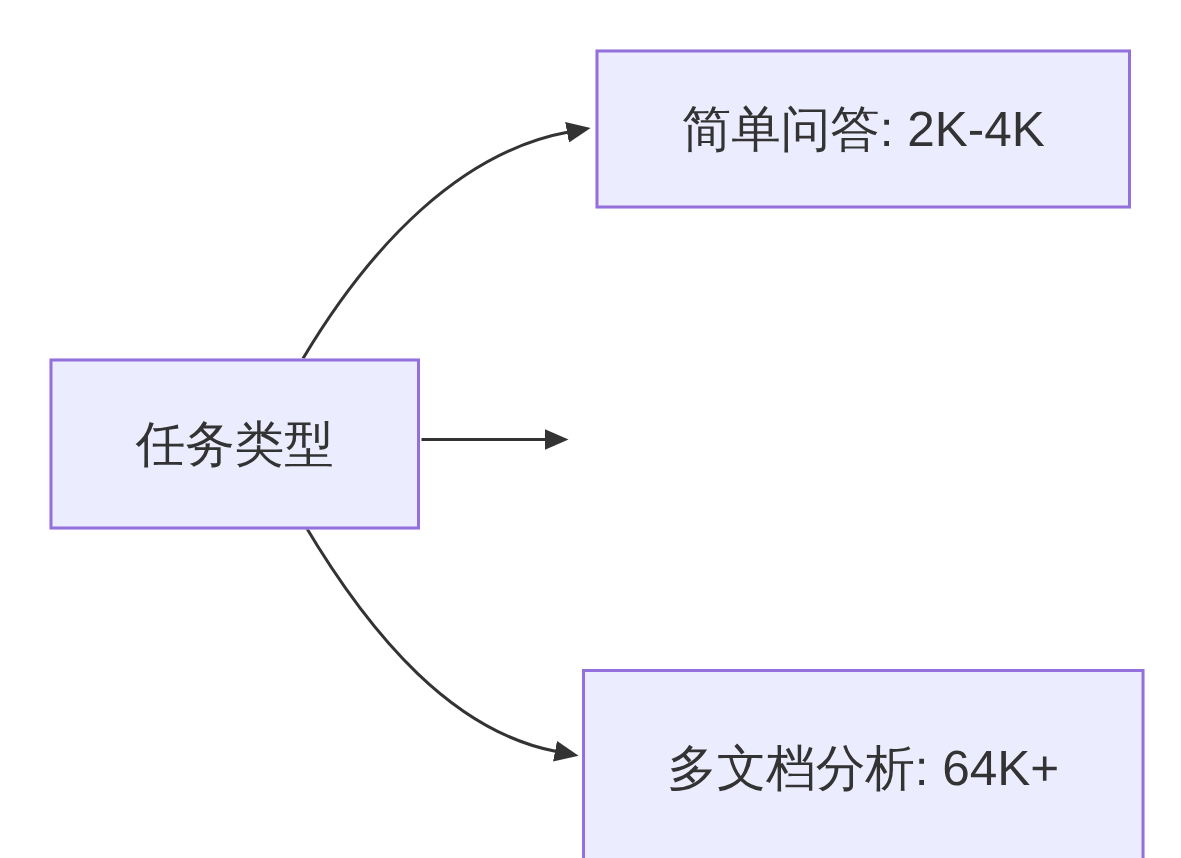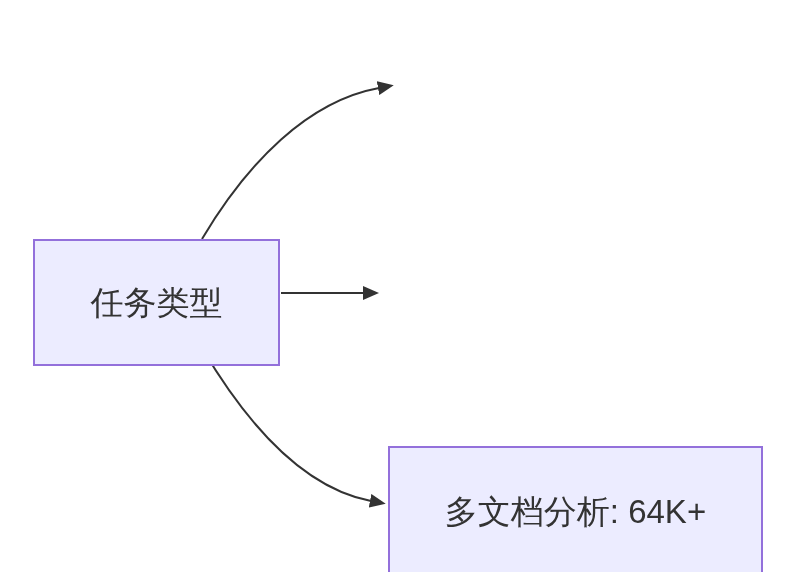--- a/index.html
+++ b/index.html
@@ -30,21 +30,21 @@
     border: 2px solid #9370DB;
     display: flex;
     align-items: center;
     justify-content: center;
     color: #333333;
     font-size: 33px;
     line-height: 1.15;
     text-align: center;
     white-space: nowrap;
   }
-  .node-root   { left: 33px;  top: 239px; width: 247px; height: 127px; }
+  .node-root   { left: 33px;  top: 239px; width: 247px; height: 114px; }
   .node-leaf-0 { left: 397px; top: 33px;  width: 357px; height: 106px; }
   .node-leaf-1 { left: 381px; top: 240px; width: 389px; height: 104px; }
   .node-leaf-2 { left: 388px; top: 446px; width: 375px; height: 132px; }
 </style>
 </head>
 <body>
 
 <div class="canvas">
 
   <svg class="edges-layer" width="787" height="572" viewBox="0 0 787 572" xmlns="http://www.w3.org/2000/svg">
@@ -55,19 +55,22 @@
     </defs>
     <path d="M202,239 C248,162 308,101 379,88" fill="none" stroke="#333333" stroke-width="2" marker-end="url(#arrowhead)"></path>
     <path d="M281,293 L364,293" fill="none" stroke="#333333" stroke-width="2" marker-end="url(#arrowhead)"></path>
     <path d="M202,348 C248,426 303,488 371,501" fill="none" stroke="#333333" stroke-width="2" marker-end="url(#arrowhead)"></path>
   </svg>
 
   <div class="node node-root">
     <span>任务类型</span>
   </div>
 
+  <div class="node node-leaf-0">
+    <span>简单问答: 2K-4K</span>
+  </div>
 
 
   <div class="node node-leaf-2">
     <span>多文档分析: 64K+</span>
   </div>
 
 </div>
 
 </body></html>

